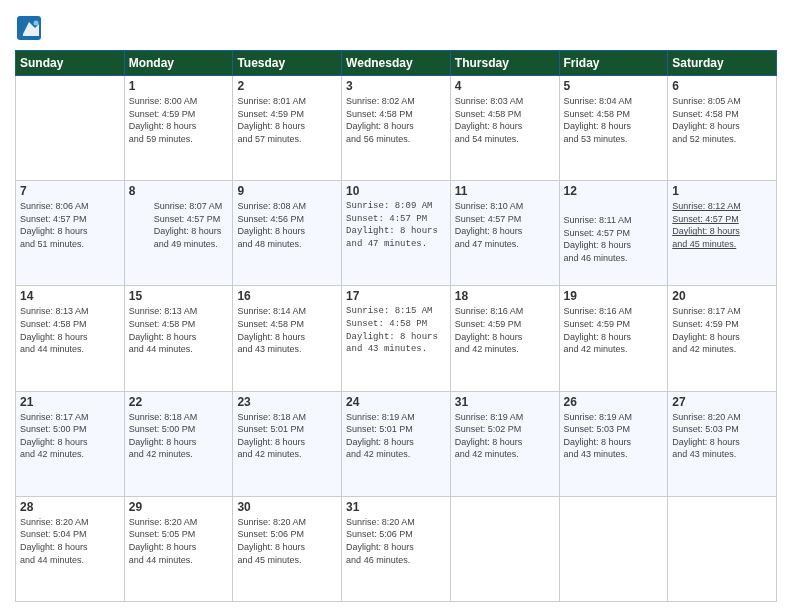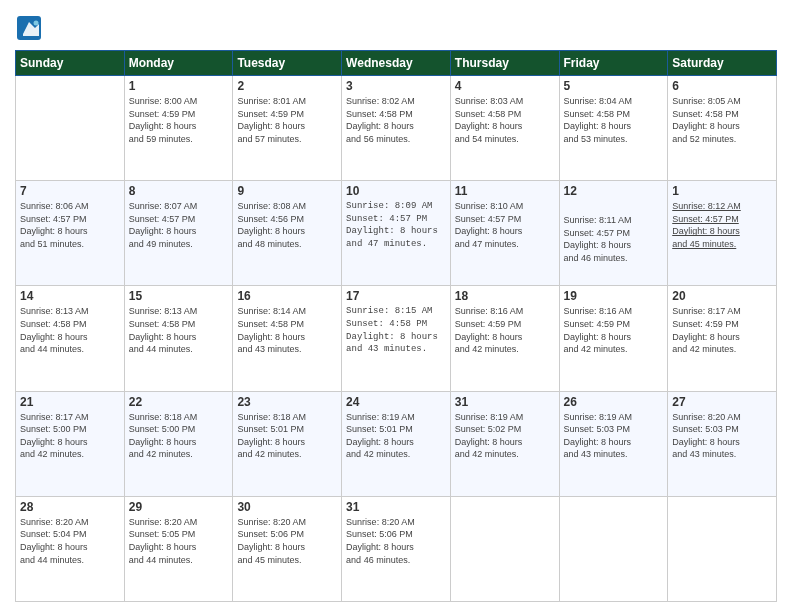--- a/index.html
+++ b/index.html
@@ -185,21 +185,21 @@
         <tr>
           <td>
             <span class="day-num">7</span>
             <div class="day-info" style="white-space: pre-line;">Sunrise: 8:06 AM
 Sunset: 4:57 PM
 Daylight: 8 hours
 and 51 minutes.</div>
           </td>
           <td>
             <span class="day-num">8</span>
-            <div class="day-info" style="white-space: pre-line;">Sunrise: 8:07 AM
+            <div class="day-info" style="white-space: pre-line; margin-left: 25px;">Sunrise: 8:07 AM
 Sunset: 4:57 PM
 Daylight: 8 hours
 and 49 minutes.</div>
           </td>
           <td>
             <span class="day-num">9</span>
             <div class="day-info" style="white-space: pre-line;">Sunrise: 8:08 AM
 Sunset: 4:56 PM
 Daylight: 8 hours
 and 48 minutes.</div>

